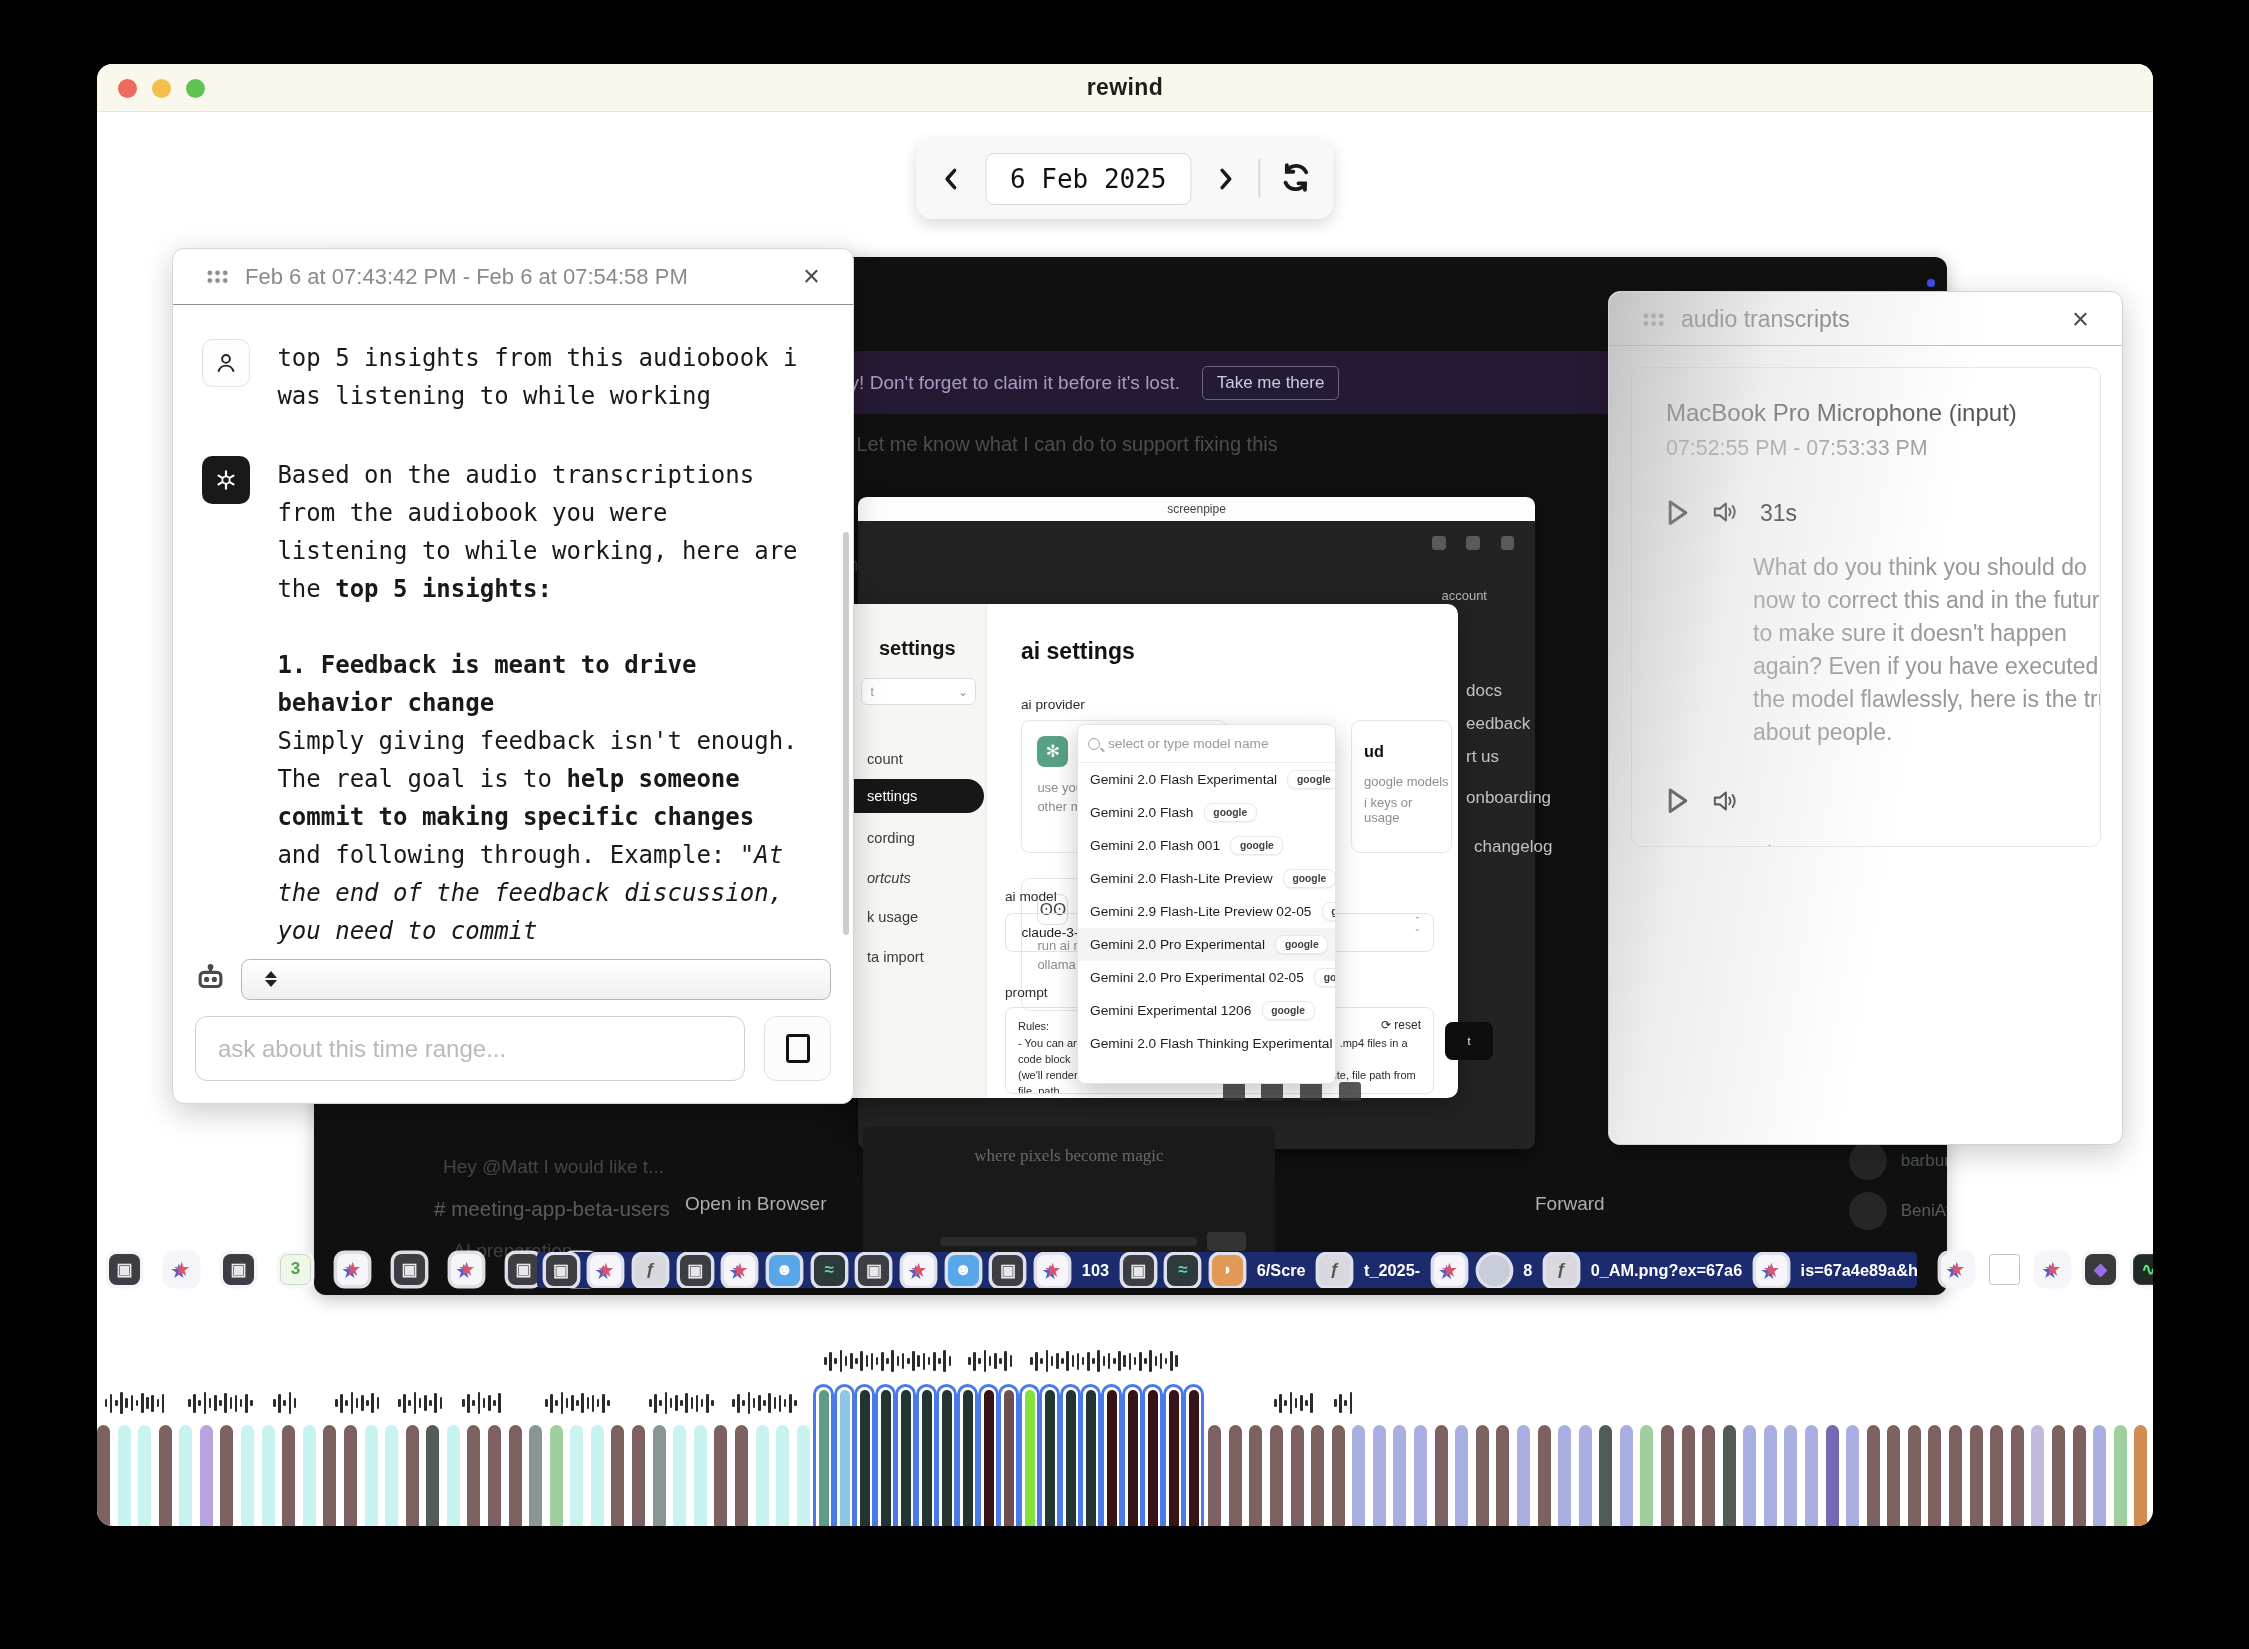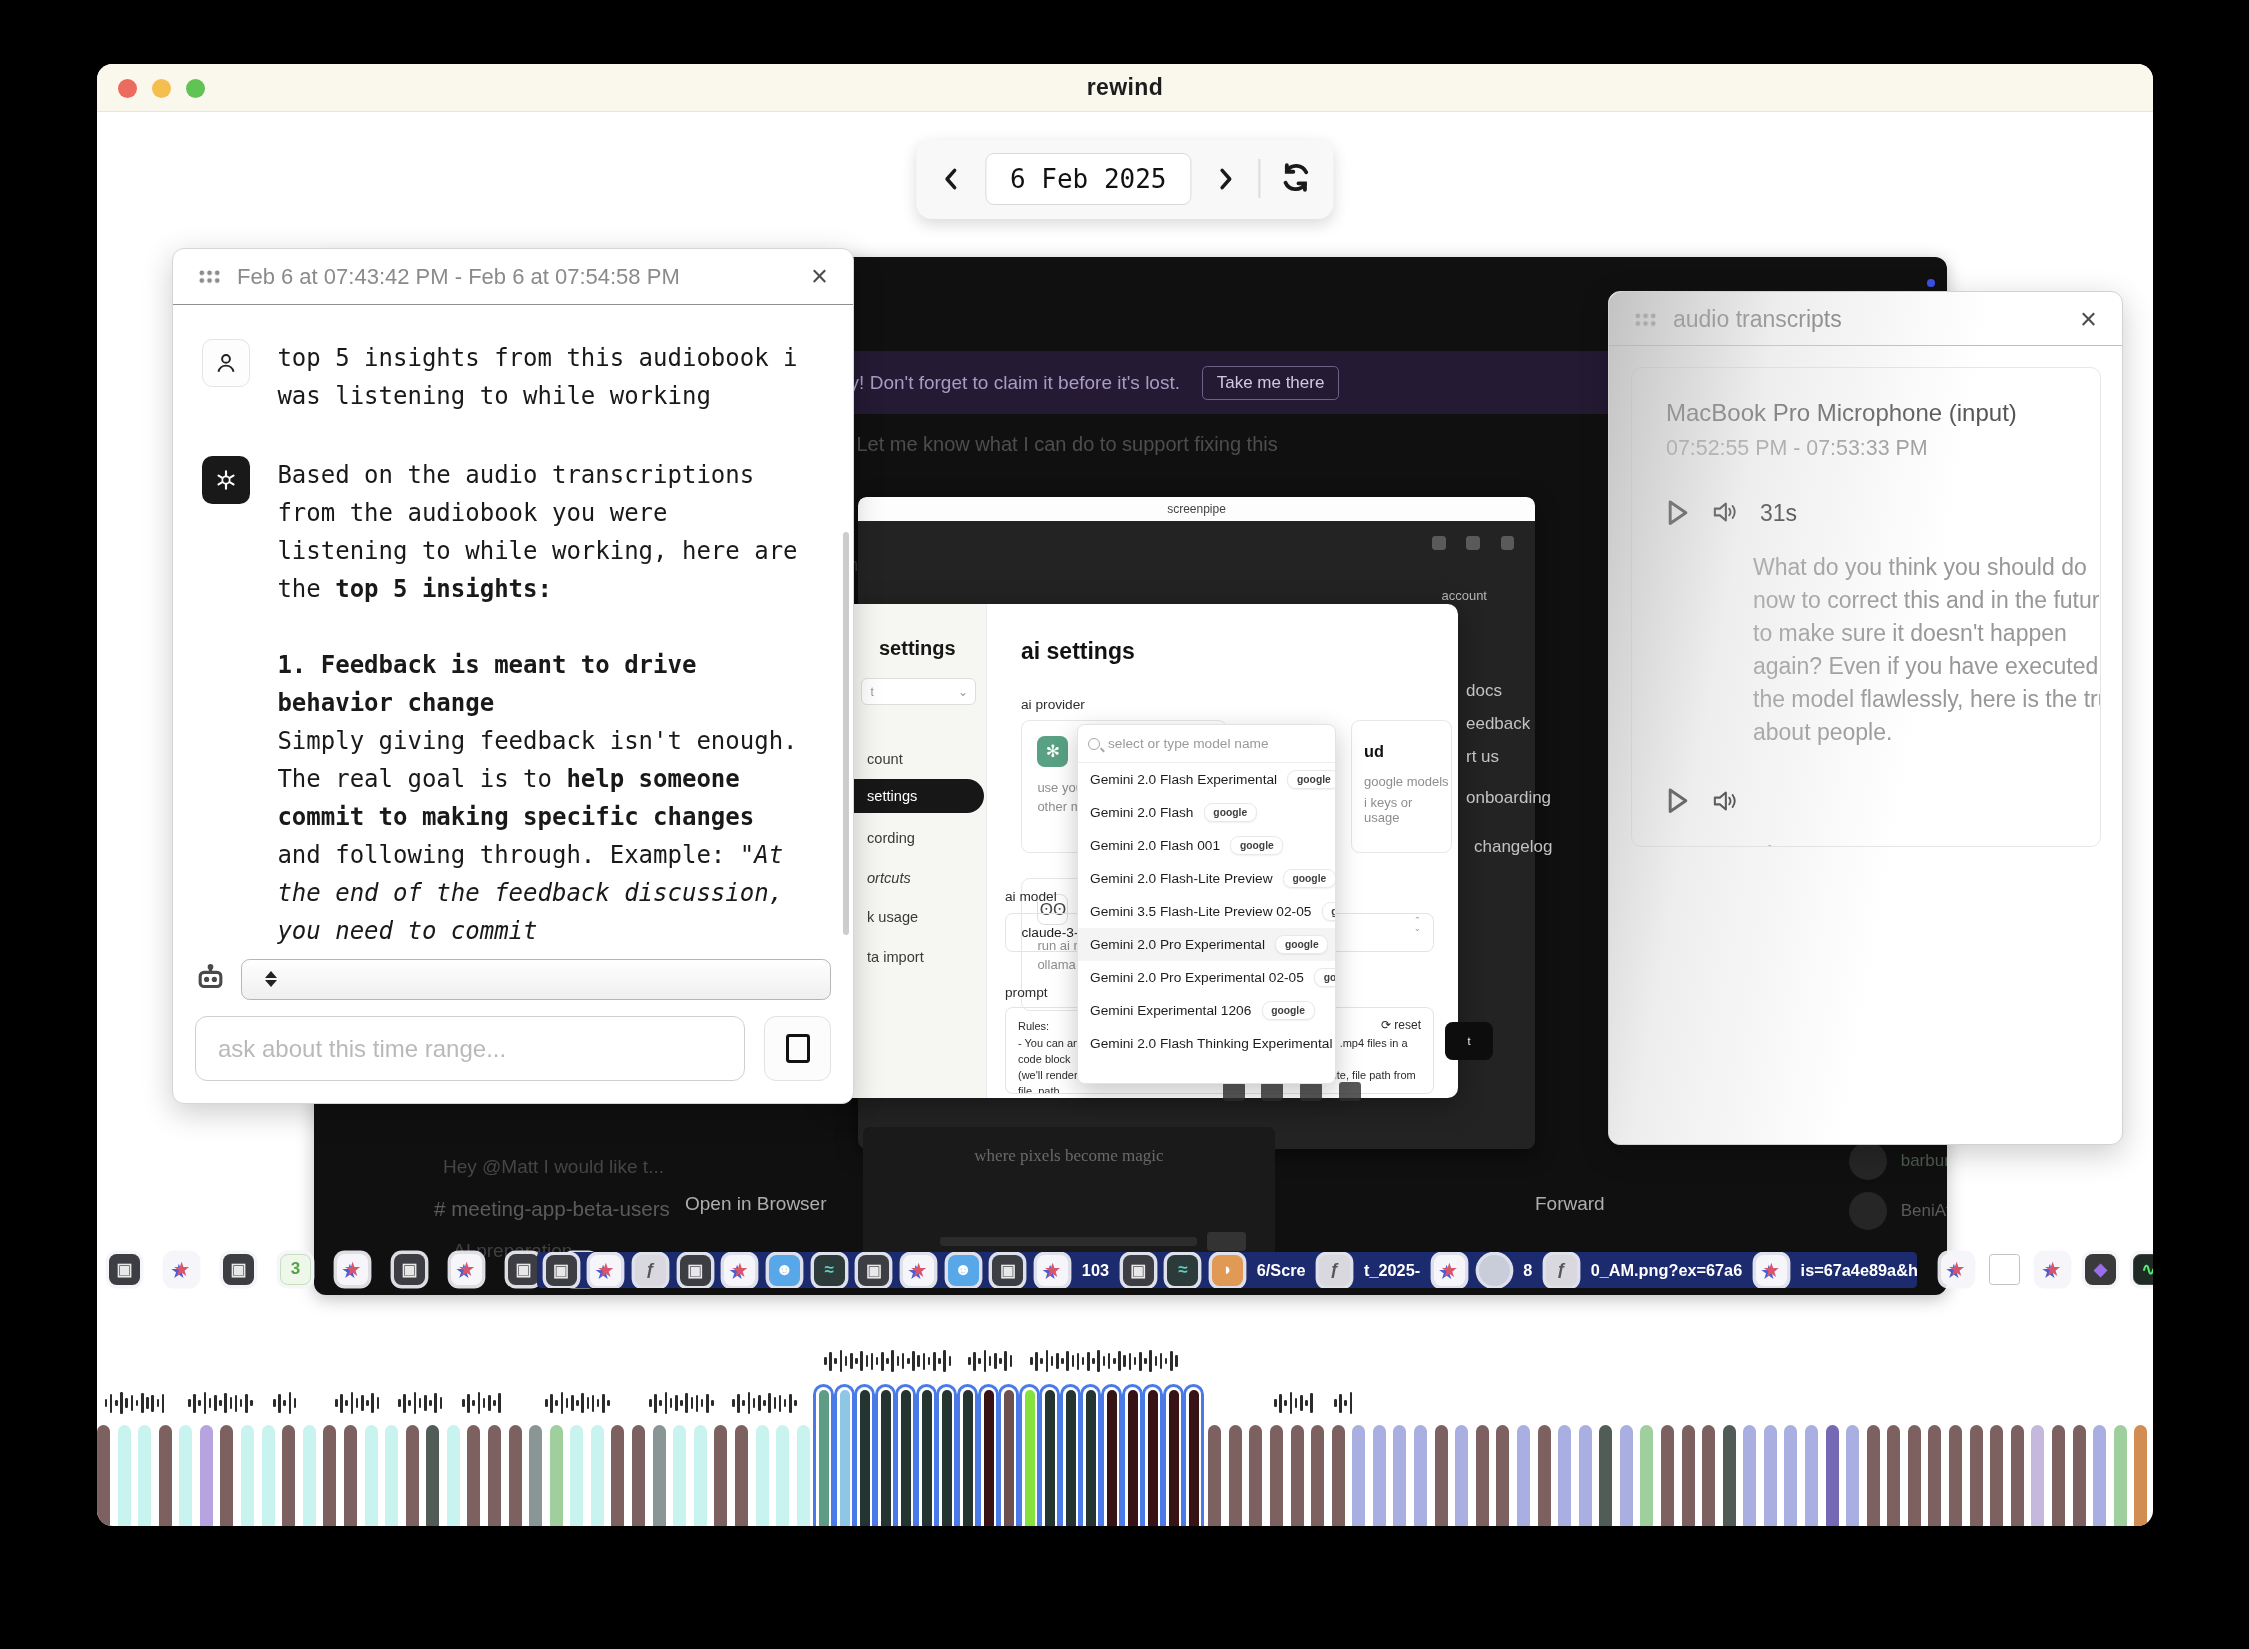--- a/index.html
+++ b/index.html
@@ -83,21 +83,21 @@
   .dark-panel .rows { position:absolute; left:77px; bottom:22px; width:257px; height:8.6px; background:#2c2c2c; border-radius:3.4px; }
   .dark-panel .btn { position:absolute; right:29px; bottom:17px; width:39px; height:19px; background:#333; border-radius:3.4px; }
   .member { position:absolute; display:flex; align-items:center; gap:13.7px; }
   .member .av { width:38px; height:38px; border-radius:50%; background:#262626; }
   .member .nm { font-size:17px; }
   .dim-sq { position:absolute; width:22px; height:19px; background:#2e2e2e; border-radius:3.4px; opacity:.8; }
 
   
   .chat { position:absolute; left:75px; top:184px; width:682px; height:856px; background:#fff; border:1.3px solid #d6d6d6;
     border-radius:12px; z-index:10; box-shadow:0 8.6px 31px rgba(0,0,0,.20); }
-  .panel-head { position:absolute; left:0; top:0; right:0; height:55px; display:flex; align-items:center; padding:0 25px; gap:17px; }
+  .panel-head { position:absolute; left:0; top:0; right:0; height:55px; display:flex; align-items:center; padding:0 33px; gap:17px; }
   .grip { width:22px; height:14.6px; flex:0 0 auto;
     background-image:radial-gradient(circle, #8c8c8c 2.2px, transparent 2.6px);
     background-size:7.7px 7.7px; background-position:0 0; }
   .panel-head .ttl { font-size:22px; color:#8a8a8a; flex:1; }
   .close-x { font-size:29px; color:#4c4c4c; line-height:1; cursor:pointer; }
   .chat-divider { position:absolute; left:0; right:0; top:55px; height:1.3px; background:#8f8f8f; }
   .chat-body { position:absolute; left:0; top:57px; right:0; bottom:154px; overflow:hidden; padding:33px 26px 0 29px;
     font-family:"DejaVu Sans Mono", monospace; font-size:24px; color:#191919; }
   .msg-row { display:flex; gap:27.4px; margin-bottom:41px; }
   .avatar { width:48px; height:48px; border-radius:10.3px; flex:0 0 auto; display:flex; align-items:center; justify-content:center; }
@@ -263,21 +263,21 @@
             </div>
             <div class="sp-dd-row">
               <span>Gemini 2.0 Flash 001</span>
               <span class="sp-badge">google</span>
             </div>
             <div class="sp-dd-row">
               <span>Gemini 2.0 Flash-Lite Preview</span>
               <span class="sp-badge">google</span>
             </div>
             <div class="sp-dd-row">
-              <span>Gemini 3.5 Flash-Lite Preview 02-05</span>
+              <span>Gemini 2.9 Flash-Lite Preview 02-05</span>
               <span class="sp-badge">google</span>
             </div>
             <div class="sp-dd-row hl">
               <span>Gemini 2.0 Pro Experimental</span>
               <span class="sp-badge">google</span>
             </div>
             <div class="sp-dd-row">
               <span>Gemini 2.0 Pro Experimental 02-05</span>
               <span class="sp-badge">google</span>
             </div>

